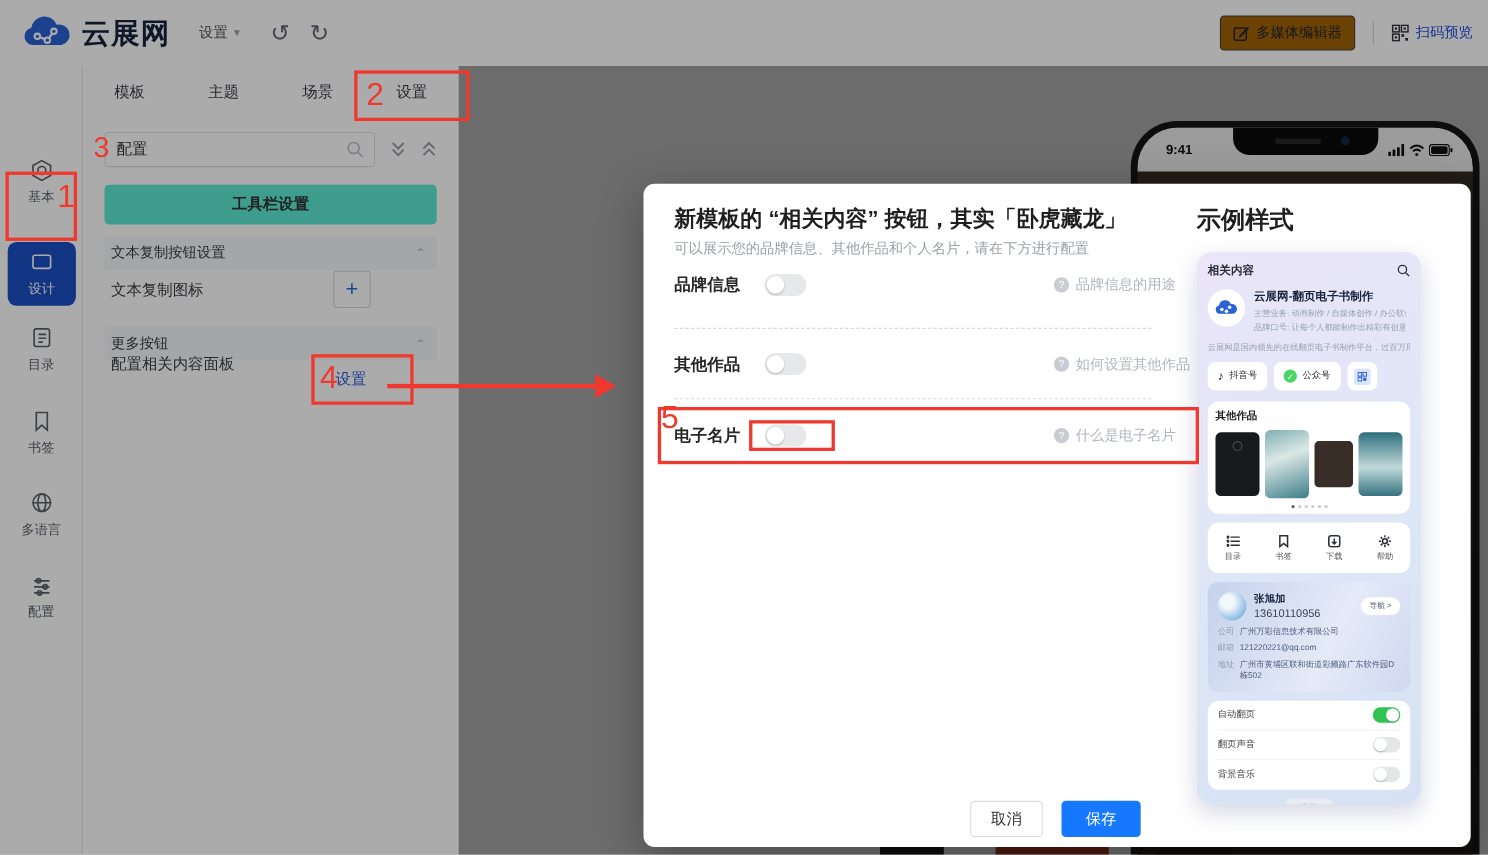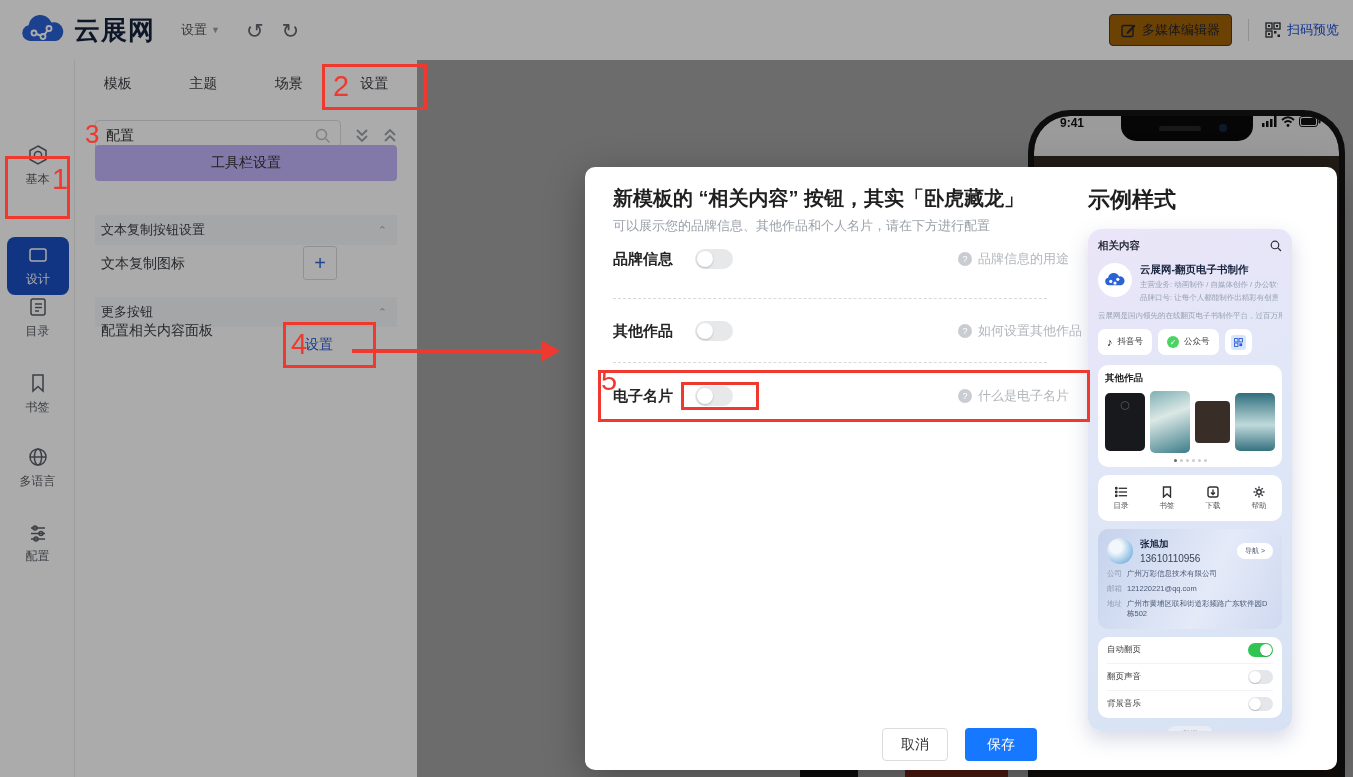--- a/index.html
+++ b/index.html
@@ -26,33 +26,33 @@
   .side-item svg { stroke:currentColor; fill:none; stroke-width:1.5; }
   .side-item.active { left:7px; width:62px; height:58px; background:#1a4fc4; border-radius:8px; color:#fff; justify-content:center; }
 
   
   .panel { position:absolute; left:75px; top:60px; width:342px; height:717px; background:#fff; z-index:2; }
   .tabs { display:flex; height:48px; align-items:center; }
   .tab { flex:1; text-align:center; font-size:14px; color:#3a3d42; cursor:pointer; }
   .search-input { position:absolute; left:20px; top:60px; width:246px; height:32px; border:1px solid #dcdfe3; border-radius:4px; padding:0 30px 0 10px; font-size:14px; color:#333; outline:none; font-family:inherit; }
   .search-glass { position:absolute; left:240px; top:68px; cursor:pointer; }
   .dbl-chevron { position:absolute; top:66px; cursor:pointer; }
-  .toolbar-btn { position:absolute; left:20px; top:85px; width:302px; height:36px; background:#c4b5fd; border-radius:4px; font-size:14px; color:#333; display:flex; align-items:center; justify-content:center; cursor:pointer; }
+  .toolbar-btn { position:absolute; left:20px; top:108px; width:302px; height:36px; background:#5eead4; border-radius:4px; font-size:14px; color:#333; display:flex; align-items:center; justify-content:center; cursor:pointer;font-weight:bold; }
   .sec-head { position:absolute; left:20px; width:302px; height:30px; background:#f7f8fa; display:flex; align-items:center; justify-content:space-between; padding:0 10px 0 6px; font-size:13px; color:#3a3d42; cursor:pointer; }
   .sec-caret { color:#aab0b8; font-size:11px; }
   .p-label { position:absolute; left:26px; font-size:14px; color:#3a3d42; }
   .plus-btn { position:absolute; left:228px; top:186px; width:34px; height:34px; border:1px solid #d9d9d9; border-radius:3px; background:#fff; color:#2e6bd8; font-size:20px; display:flex; align-items:center; justify-content:center; cursor:pointer; }
   .p-link { position:absolute; left:230px; top:276px; font-size:14px; color:#2e5bd7; cursor:pointer; }
 
   
   .canvas { position:absolute; left:417px; top:60px; width:936px; height:717px; background:#a2a2a2; z-index:1; }
   .frag { position:absolute; z-index:1; }
   .phone { position:absolute; left:1028px; top:110px; width:317px; height:667px; background:#141414; border-radius:42px 42px 0 0; padding:6px 6px 0 6px; z-index:1; }
   .phone-screen { width:100%; height:100%; border-radius:36px 36px 0 0; background:linear-gradient(#352c24,#181410); overflow:hidden; position:relative; }
-  .statusbar { height:40px; background:#e7e7e7; display:flex; align-items:flex-start; position:relative; border-radius:36px 36px 0 0; }
+  .statusbar { height:40px; background:#e7e7e7; display:flex; align-items:center; position:relative; border-radius:36px 36px 0 0; }
   .sb-time { margin-left:26px; font-size:12px; font-weight:bold; color:#111; }
   .notch { position:absolute; left:50%; transform:translateX(-50%); top:0; width:132px; height:25px; background:#0a0a0a; border-radius:0 0 15px 15px; }
   .notch-speaker { position:absolute; left:38px; top:10px; width:42px; height:5px; border-radius:3px; background:#262626; }
   .notch-cam { position:absolute; right:26px; top:8px; width:8px; height:8px; border-radius:50%; background:#16263f; }
   .sb-icons { margin-left:auto; margin-right:18px; display:flex; align-items:center; gap:4px; }
 
   
   .dim { position:absolute; inset:0; background:rgba(0,0,0,0.33); z-index:40; }
 
   
@@ -208,21 +208,21 @@
   </div>
 
   <div class="sidebar">
     <div class="side-item" style="top:84px;">
       <svg width="22" height="22" viewBox="0 0 22 22">
           <polygon points="11,2 19,6.5 19,15.5 11,20 3,15.5 3,6.5"></polygon>
           <circle cx="11" cy="11" r="3.6"></circle>
         </svg>
       <span>基本</span>
     </div>
-    <div class="side-item active" style="top:177px;">
+    <div class="side-item active" style="top:160px;">
       <svg width="22" height="22" viewBox="0 0 22 22">
           <rect x="3" y="5" width="16" height="12" rx="2"></rect>
         </svg>
       <span>设计</span>
     </div>
     <div class="side-item" style="top:236px;">
       <svg width="22" height="22" viewBox="0 0 22 22">
           <rect x="4" y="3" width="14" height="16" rx="2"></rect>
           <line x1="8" y1="8" x2="15" y2="8"></line>
           <line x1="8" y1="11.5" x2="15" y2="11.5"></line>

